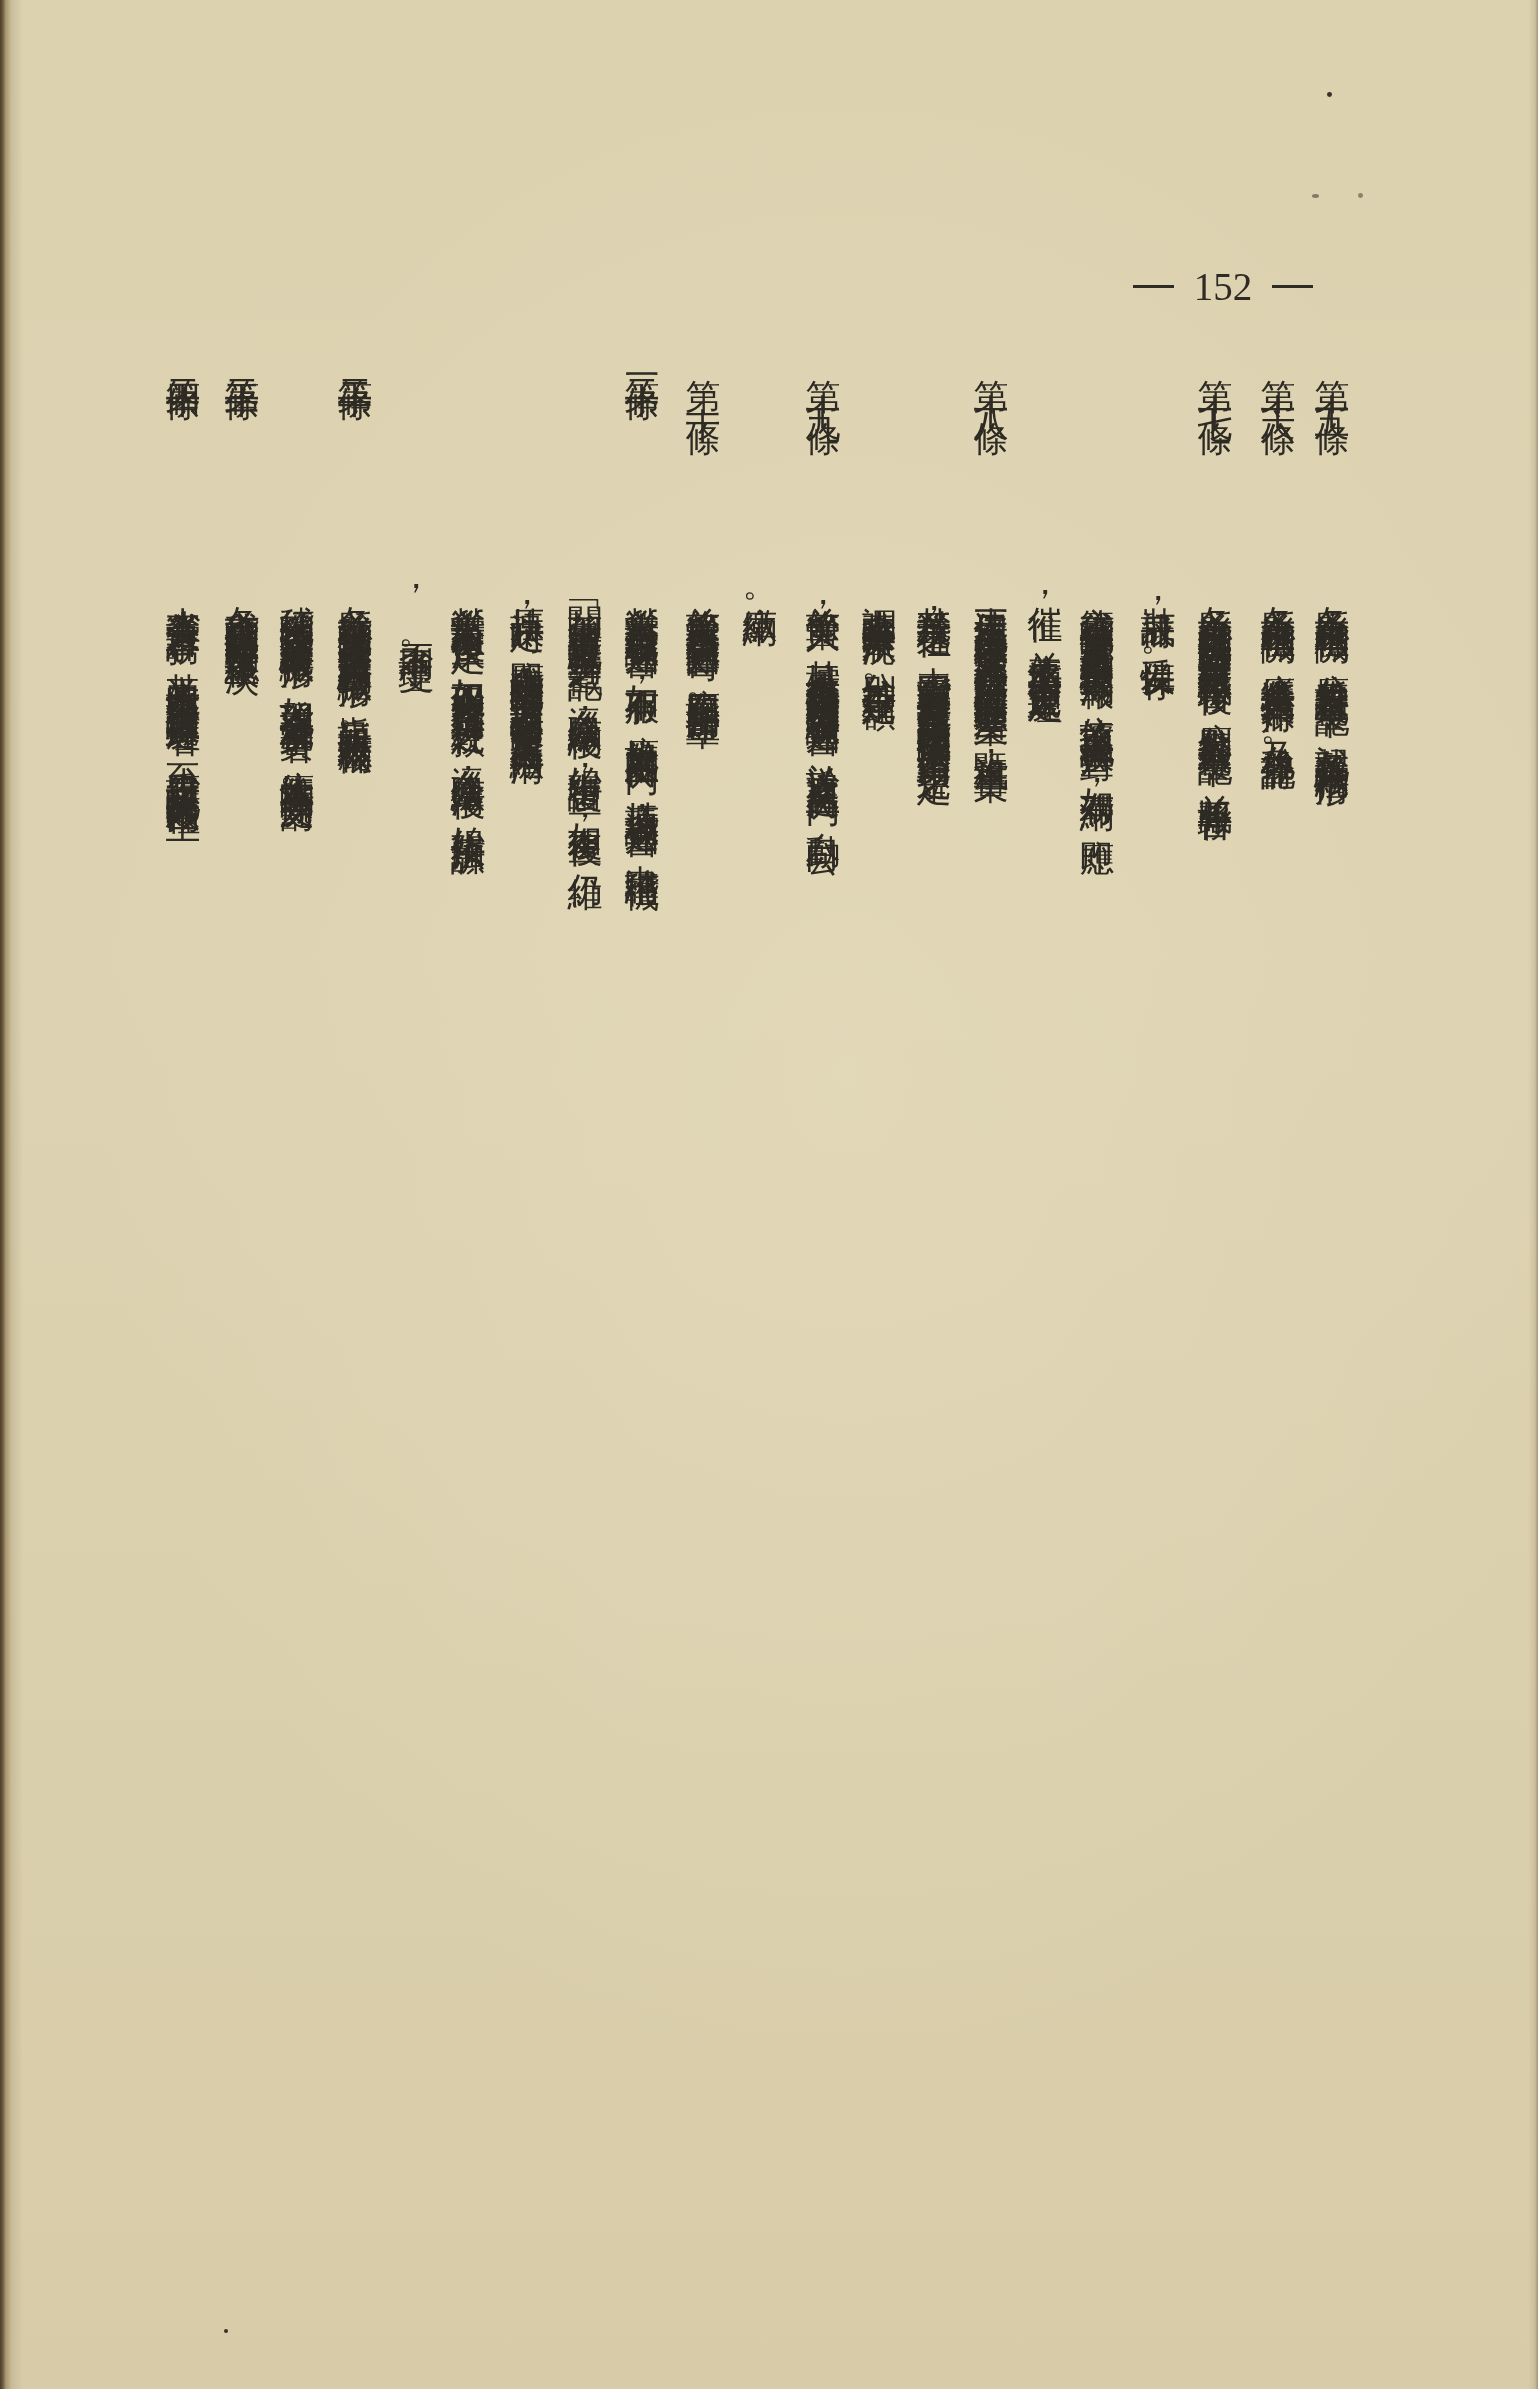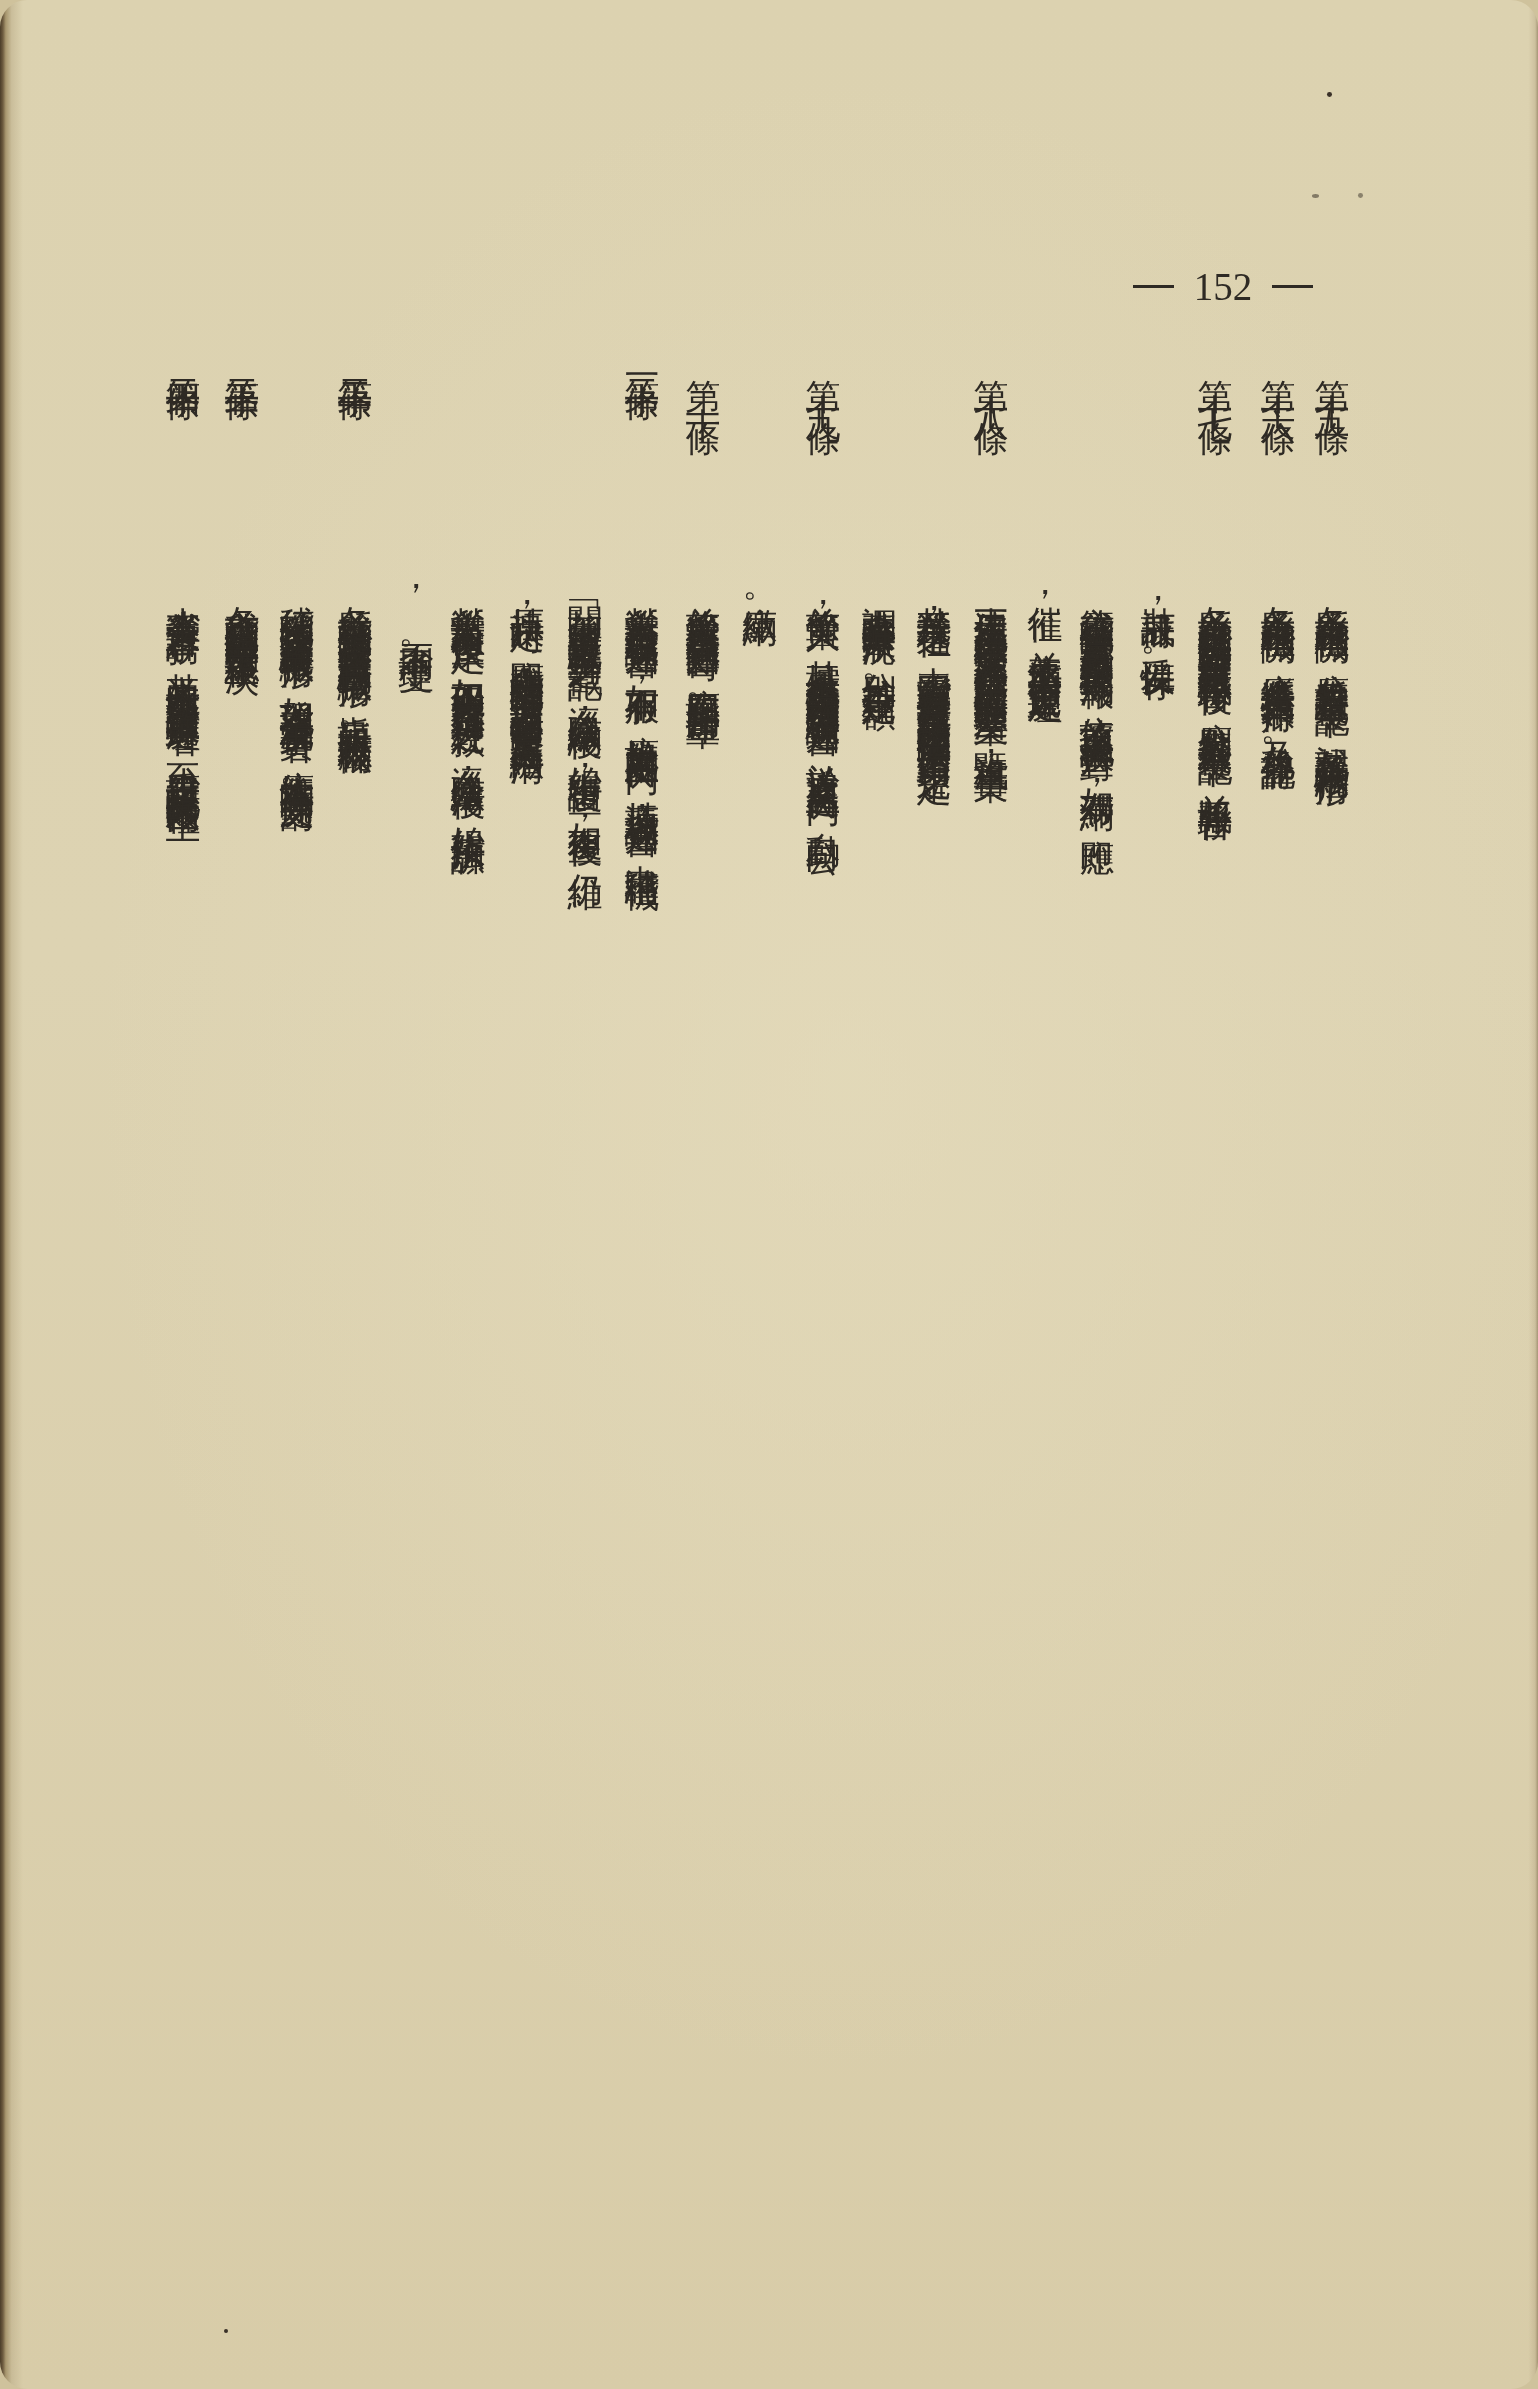--- a/index.html
+++ b/index.html
@@ -10,21 +10,20 @@
     #page {
       position: relative;
       width: 1538px;
       height: 2389px;
       overflow: hidden;
       background:
         radial-gradient(ellipse 70% 60% at 55% 45%, rgba(230,221,190,0.55) 0%, rgba(230,221,190,0) 70%),
         linear-gradient(180deg, #dcd2b0 0%, #ddd3b2 40%, #d8cca8 100%);
       font-family: "DejaVu Serif", "Liberation Serif", serif;
       color: #2e2a24;
-      border-radius: 27px;
     }
     .left-edge {
       position: absolute;
       left: 0; top: 0;
       width: 23px; height: 2389px;
       background: linear-gradient(to right, #4a3c28 0px, #6e5c40 2.9px, #a8976f 5.8px, rgba(190,176,140,0.6) 11.6px, rgba(210,198,165,0) 23px);
     }
     .right-edge {
       position: absolute;
       right: 0; top: 0;

